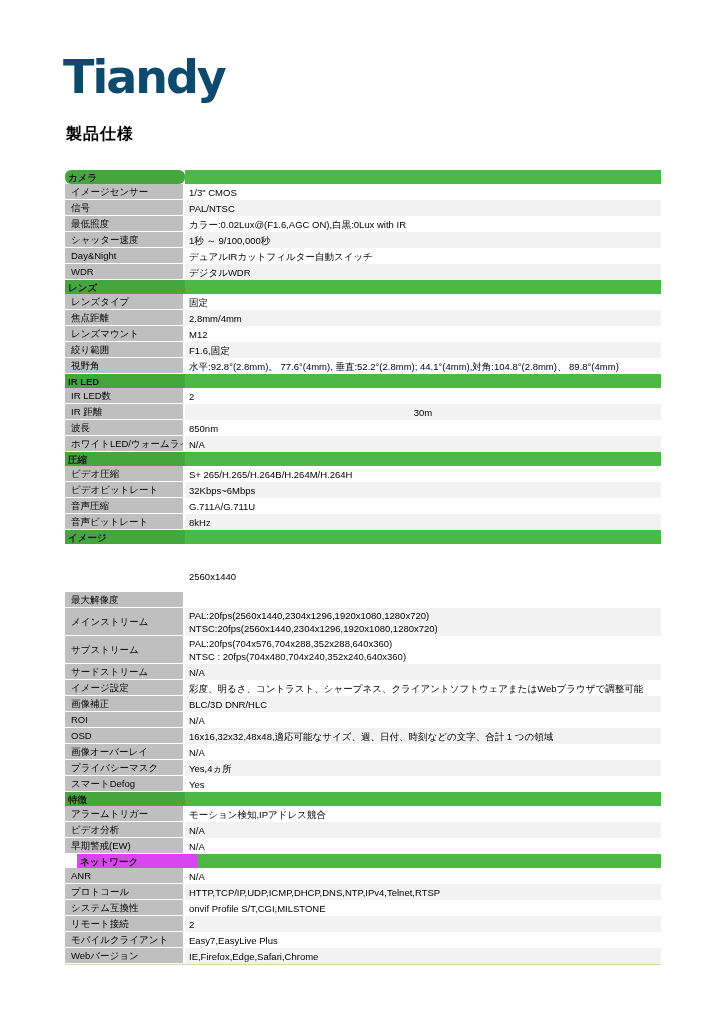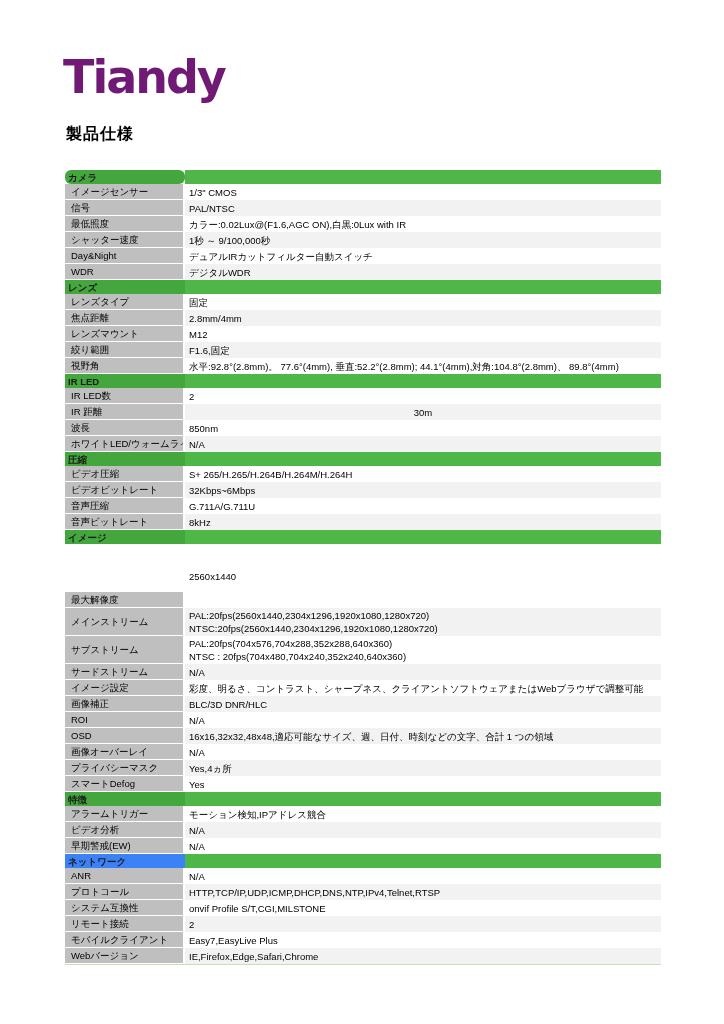--- a/index.html
+++ b/index.html
@@ -68,21 +68,21 @@
     background:#ffffff;
     overflow:visible;
   }
   .spec-row.alt .cell-value { background:#f2f2f2; }
   .cell-value span { white-space:pre; display:block; }
 </style>
 </head>
 <body>
 
 <div class="page">
-  <div class="logo" style="color: #701a75;">Tiandy</div>
+  <div class="logo" style="color: #0c4a6e;">Tiandy</div>
   <div class="doc-title">製品仕様</div>
   <div class="spec-table" id="spec-table" style="border-bottom-color: rgb(198, 224, 180);">
       <div class="section-header">
         <div class="hdr-label" style="background: rgb(68, 167, 62); border-radius: 6px;">カメラ</div>
         <div class="hdr-rest" style="background: rgb(79, 183, 72);"></div>
       </div>
       <div class="spec-row">
         <div class="cell-label" style="background: rgb(191, 191, 191);">イメージセンサー</div>
         <div class="cell-value">
           <span>1/3" CMOS</span>
@@ -296,21 +296,21 @@
           <span>N/A</span>
         </div>
       </div>
       <div class="spec-row">
         <div class="cell-label" style="background: rgb(191, 191, 191);">早期警戒(EW)</div>
         <div class="cell-value">
           <span>N/A</span>
         </div>
       </div>
       <div class="section-header">
-        <div class="hdr-label" style="background: #3b82f6;">ネットワーク</div>
+        <div class="hdr-label" style="background: #d946ef; margin-left: 12px;">ネットワーク</div>
         <div class="hdr-rest" style="background: rgb(79, 183, 72);"></div>
       </div>
       <div class="spec-row">
         <div class="cell-label" style="background: rgb(191, 191, 191);">ANR</div>
         <div class="cell-value">
           <span>N/A</span>
         </div>
       </div>
       <div class="spec-row alt">
         <div class="cell-label" style="background: rgb(191, 191, 191);">プロトコール</div>

